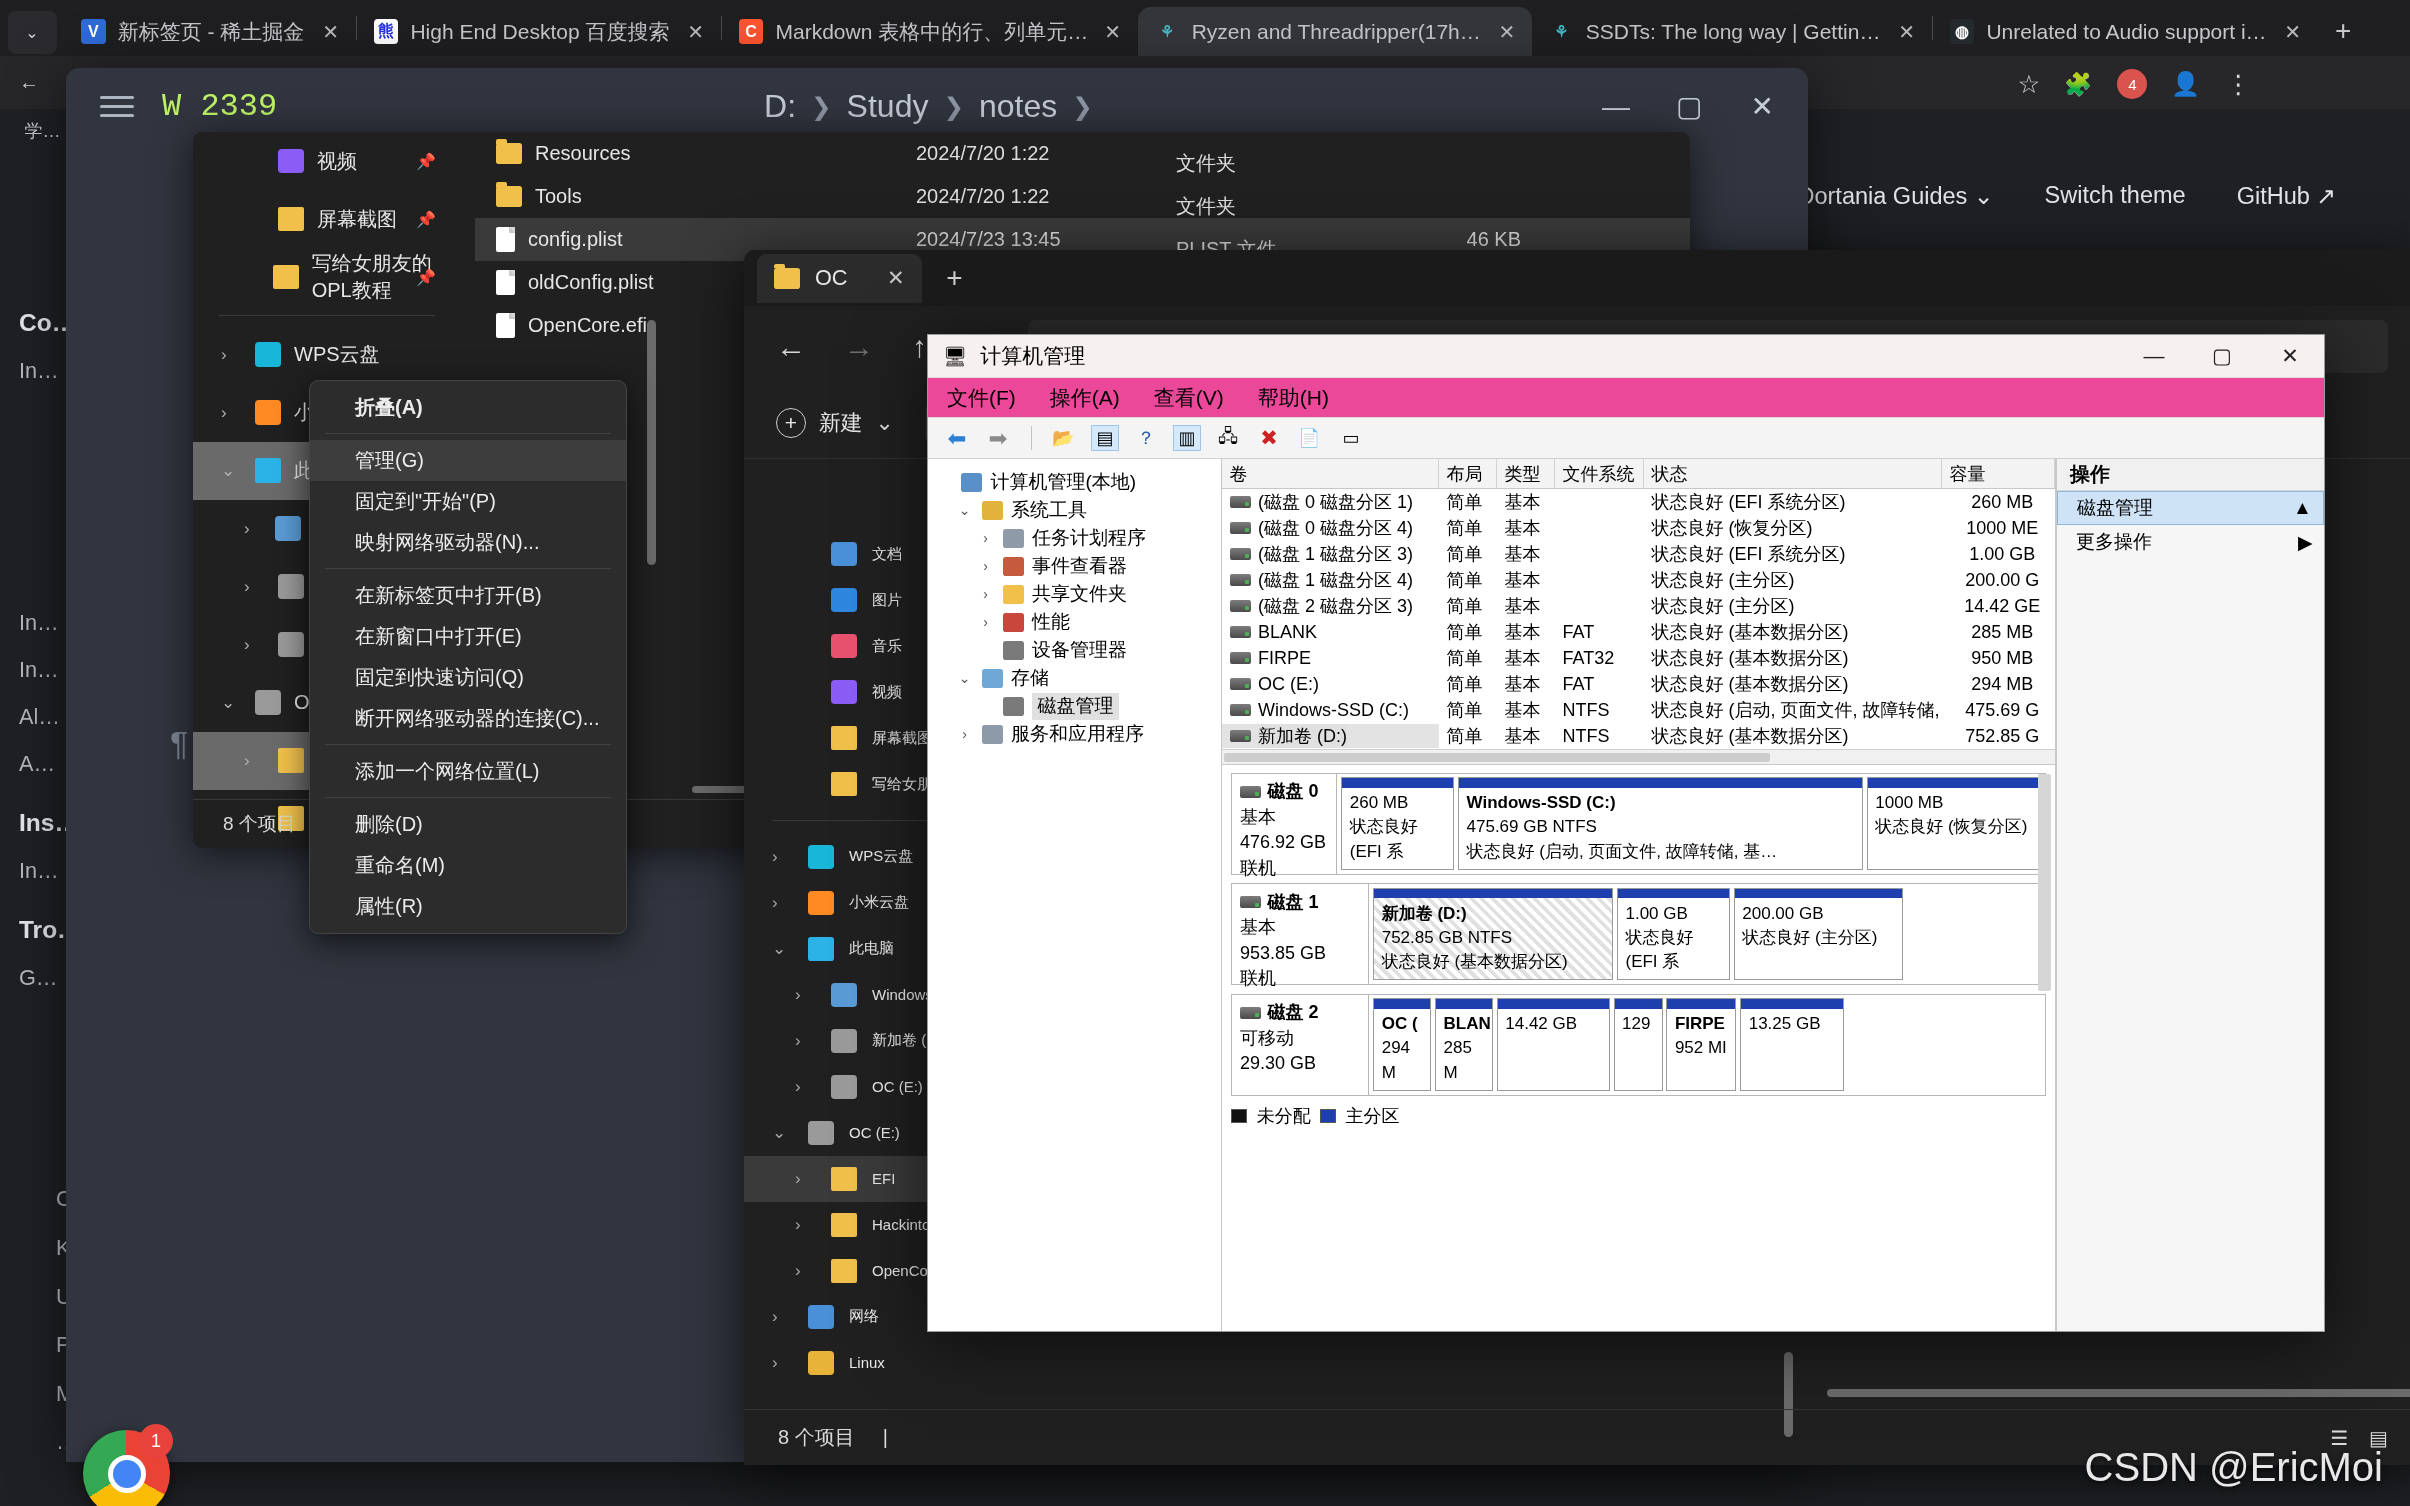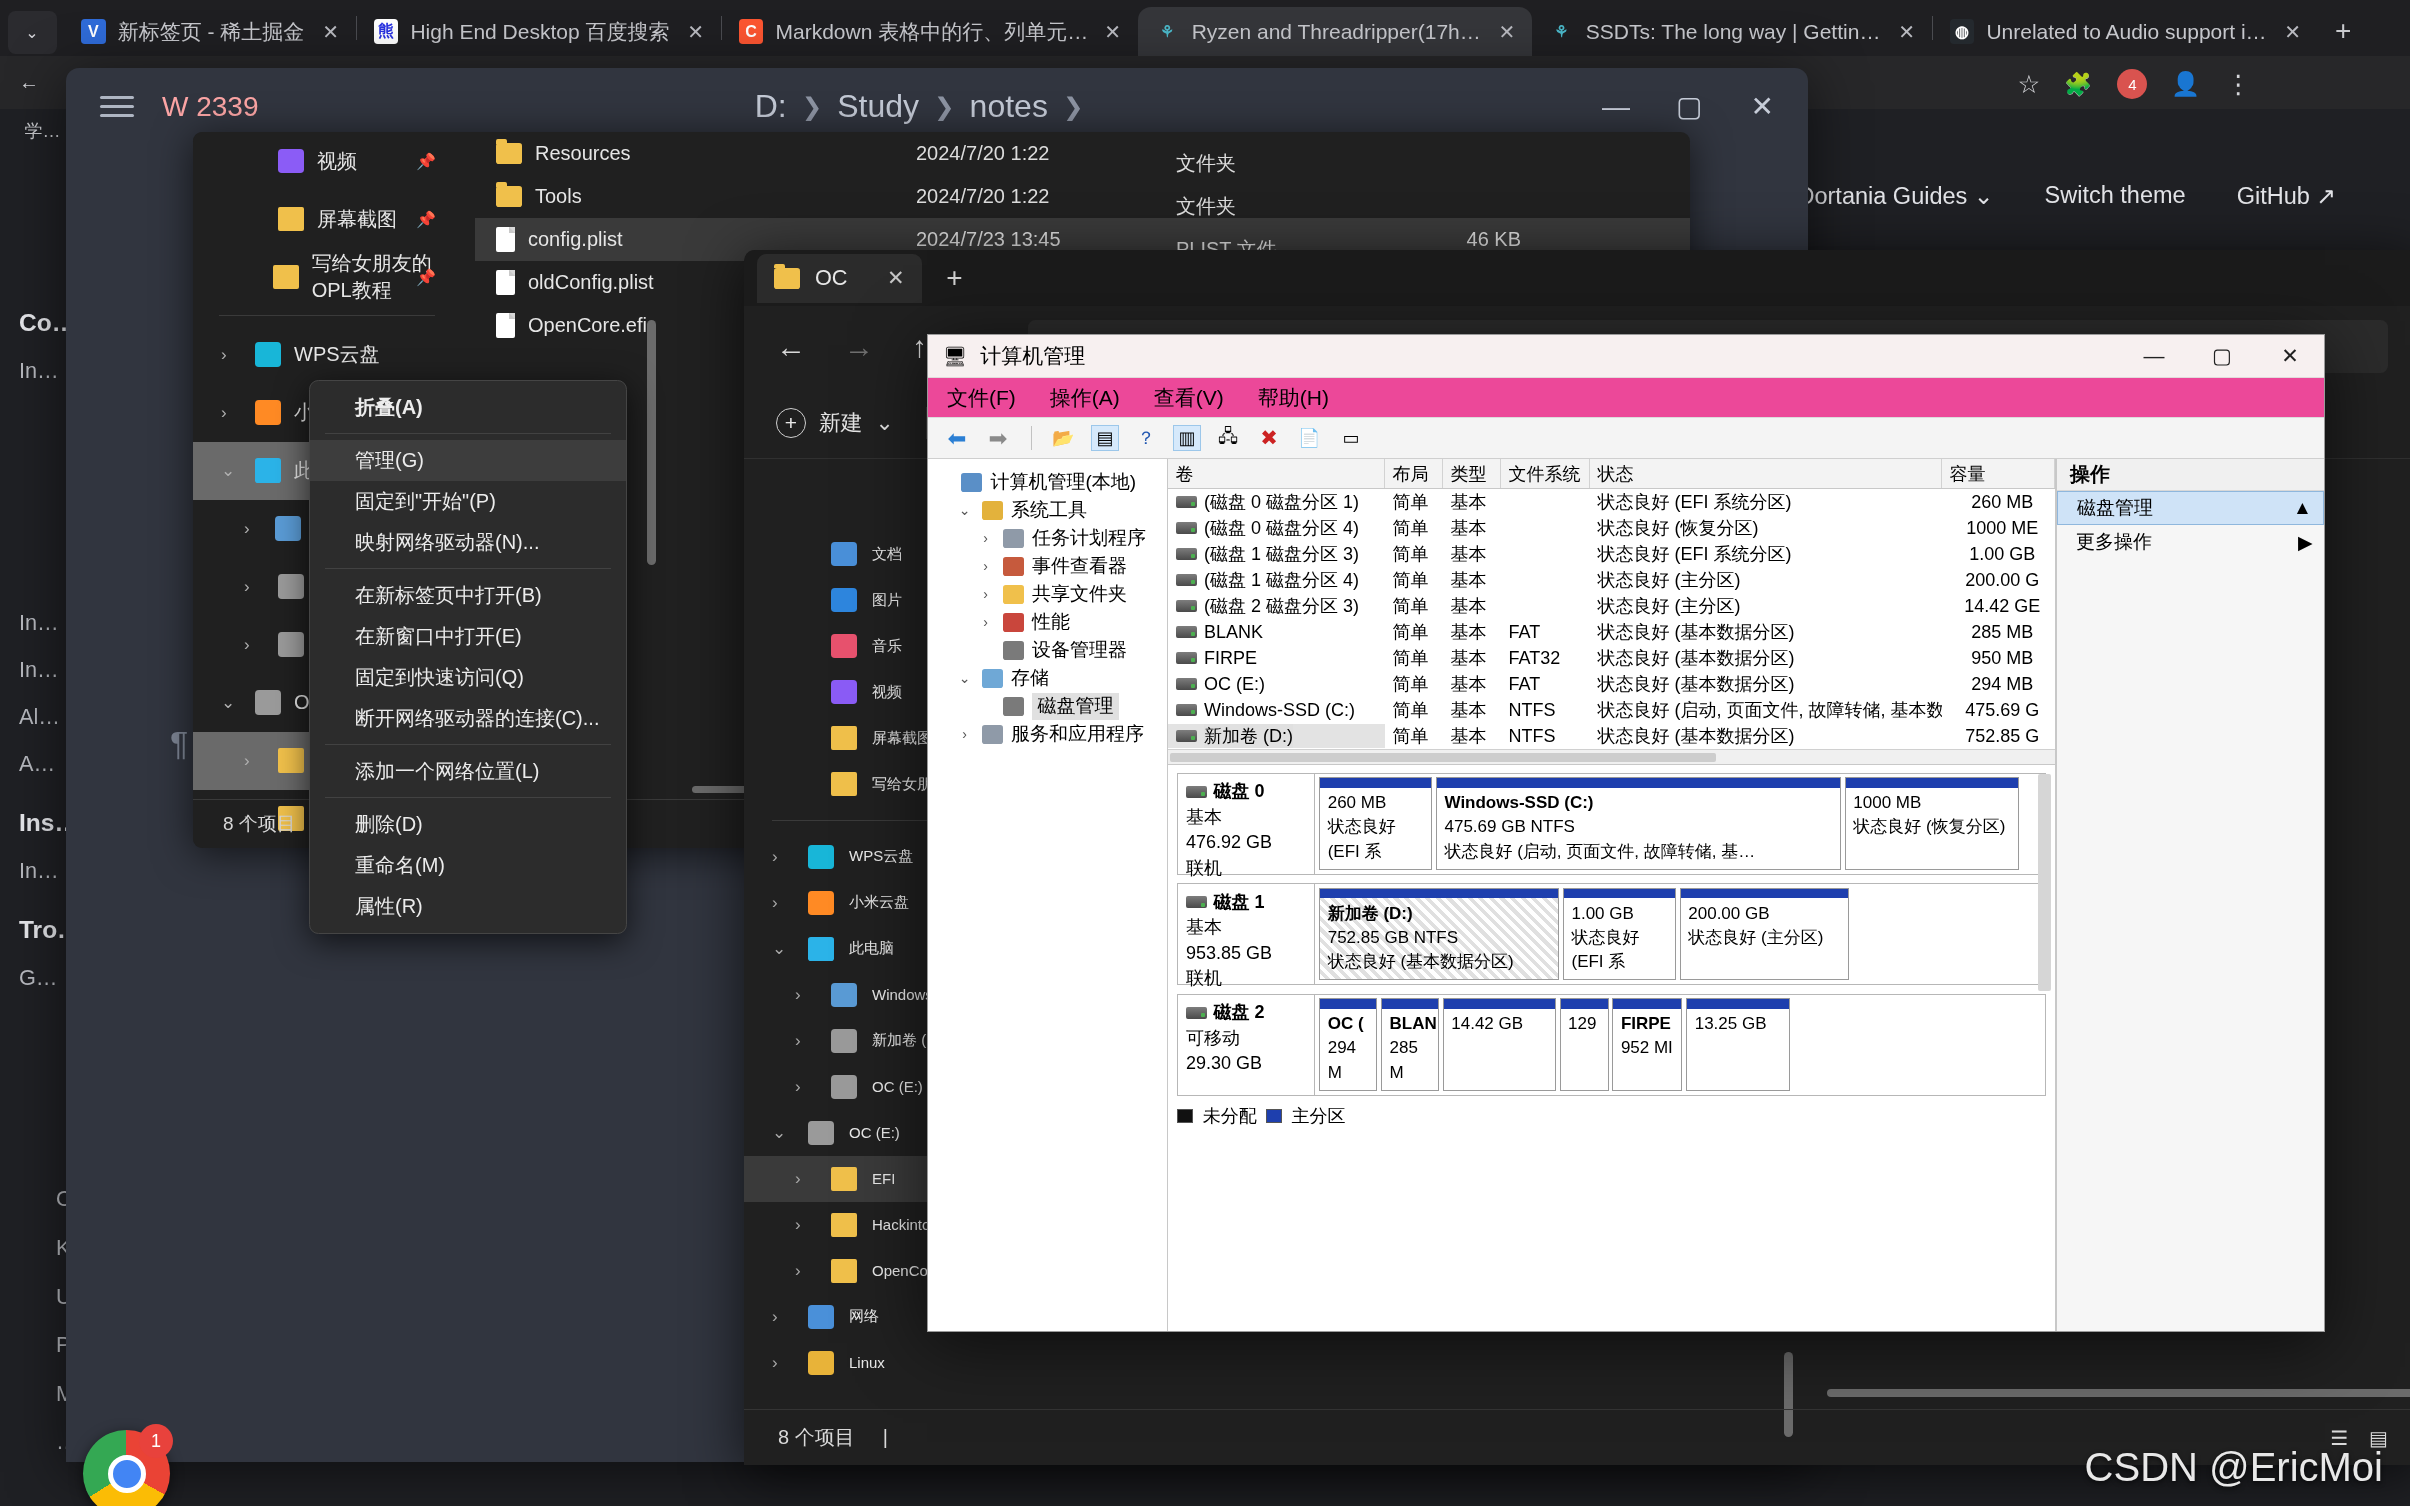--- a/index.html
+++ b/index.html
@@ -85,21 +85,21 @@
     background: #31353f; border-radius: 13px 13px 0 0;
     box-shadow: 0 9.4px 56px rgba(0,0,0,.55);
     overflow: hidden;
   }
   .md-titlebar {
     height: 77px; display: flex; align-items: center; gap: 28px;
     padding: 0 9.4px 0 34px; color: #c0c6d2;
   }
   .hamburger { display: flex; flex-direction: column; gap: 6.6px; width: 34px; }
   .hamburger i { display: block; height: 2.8px; background: #aeb5c2; border-radius: 1.9px; }
-  .md-winname { font-size: 28px; color: #fca5a5; }
+  .md-winname { font-size: 32px; color: #bef264; font-family: Liberation Mono, monospace; }
   .md-breadcrumb { flex: 1; display: flex; align-items: center; justify-content: center; gap: 15px; font-size: 32px; color: #c3c9d5; }
   .md-breadcrumb .sep { color: #8d94a3; font-size: 24.5px; }
   .md-wbtns { display: flex; align-items: center; }
   .md-wbtn { width: 73px; height: 56px; display: flex; align-items: center; justify-content: center; color: #c6ccd8; font-size: 28px; }
   .md-content { position: absolute; left: 0; top: 77px; right: 0; bottom: 0; }
   .md-bullet {
     position: absolute; left: 188px; top: 490px; color: #c6ccd8; font-size: 29px;
     display: flex; align-items: center; gap: 19px;
   }
   .md-bullet .dot { width: 9.4px; height: 9.4px; border-radius: 50%; background: #9aa2b1; }
@@ -216,21 +216,21 @@
     height: 43px; background: #f7f0f0; display: flex; align-items: center; gap: 13px;
     padding-left: 15px; font-size: 21px; border-bottom: 0.9px solid #e1dada;
   }
   .cm-title .wbtns { margin-left: auto; display: flex; }
   .cm-title .wb { width: 68px; height: 43px; display: flex; align-items: center; justify-content: center; font-size: 21px; color: #222; }
   .cm-menubar { height: 40px; display: flex; align-items: center; gap: 34px; padding-left: 19px; font-size: 21px; border-bottom: 0.9px solid #dcdcdc; background: #ec4899; }
   .cm-toolbar { height: 41px; display: flex; align-items: center; gap: 13px; padding-left: 15px; border-bottom: 0.9px solid #cfcfcf; background: #f4f4f4; }
   .cm-toolbar .ti { width: 28px; height: 26px; display: flex; align-items: center; justify-content: center; font-size: 18px; }
   .cm-toolbar .tsep { width: 0.9px; height: 24.5px; background: #c2c2c2; margin: 0 5.6px; }
   .cm-body { position: absolute; left: 0; top: 124px; right: 0; bottom: 0; display: flex; }
-  .cm-tree { width: 240px; background: #fff; border-right: 0.9px solid #c8c8c8; padding: 9.4px 0; font-size: 19px; overflow: hidden; }
+  .cm-tree { width: 294px; background: #fff; border-right: 0.9px solid #c8c8c8; padding: 9.4px 0; font-size: 19px; overflow: hidden; }
   .cm-tree .r { height: 28px; display: flex; align-items: center; gap: 8.5px; white-space: nowrap; }
   .cm-tree .r .chev { width: 17px; color: #555; font-size: 14px; text-align: center; }
   .cm-tree .r .ic { width: 21px; height: 19px; flex: 0 0 21px; border-radius: 2.8px; }
   .cm-tree .r.sel .lbl { background: #e0e0e0; padding: 0.9px 5.6px; }
   .cm-center { flex: 1; display: flex; flex-direction: column; background: #fff; border-right: 0.9px solid #c8c8c8; min-width: 0; }
   .cm-right { width: 268px; background: #f6f6f6; border-left: 0.9px solid #c8c8c8; }
   .cm-right .rh { height: 32px; display: flex; align-items: center; padding-left: 13px; font-size: 20px; font-weight: bold; background: #f0f0f0; border-bottom: 0.9px solid #d8d8d8; }
   .cm-right .ri { height: 34px; display: flex; align-items: center; padding-left: 19px; font-size: 19px; position: relative; }
   .cm-right .ri.sel { background: #cfe3f7; border: 0.9px solid #8fb7dd; }
   .cm-right .ri .arrow { position: absolute; right: 11.3px; }

